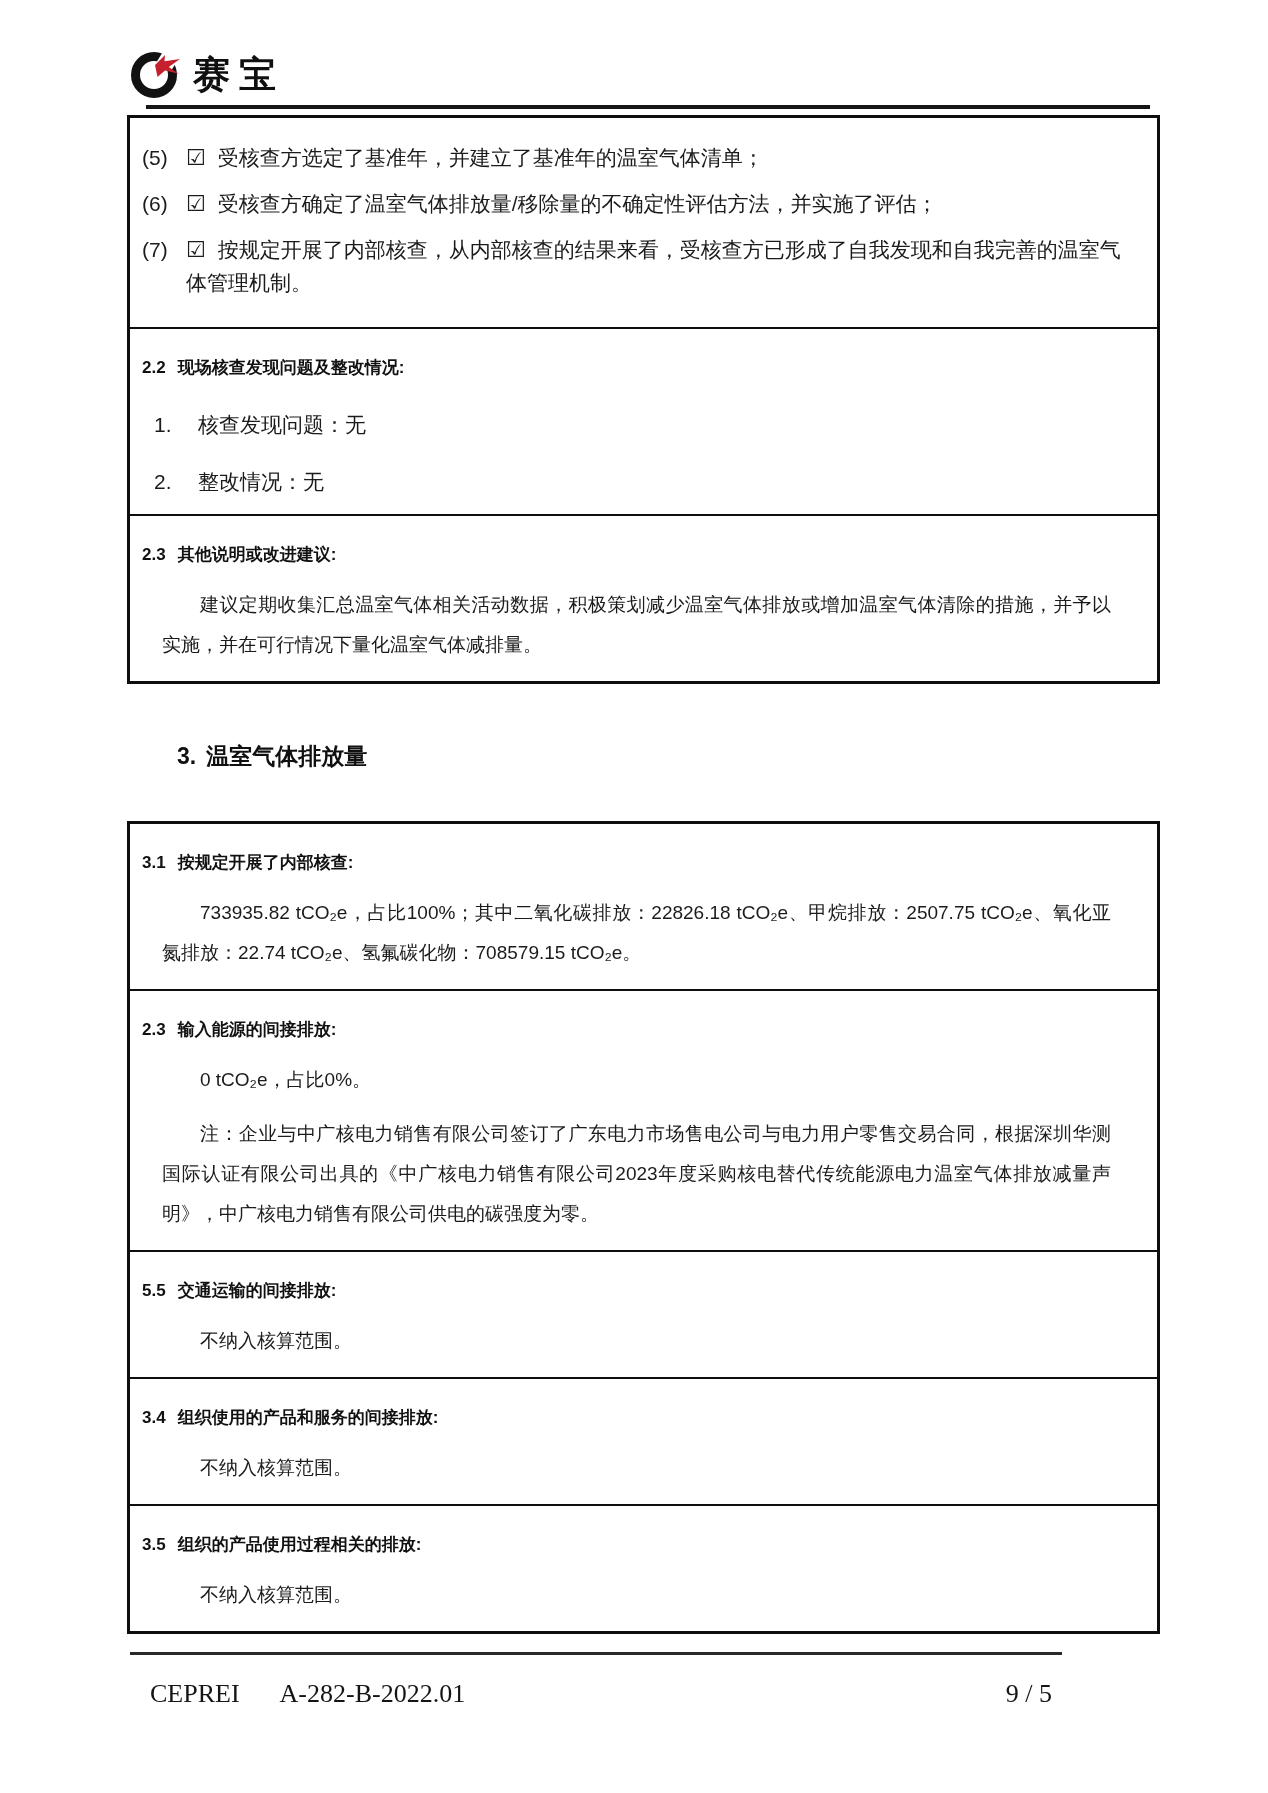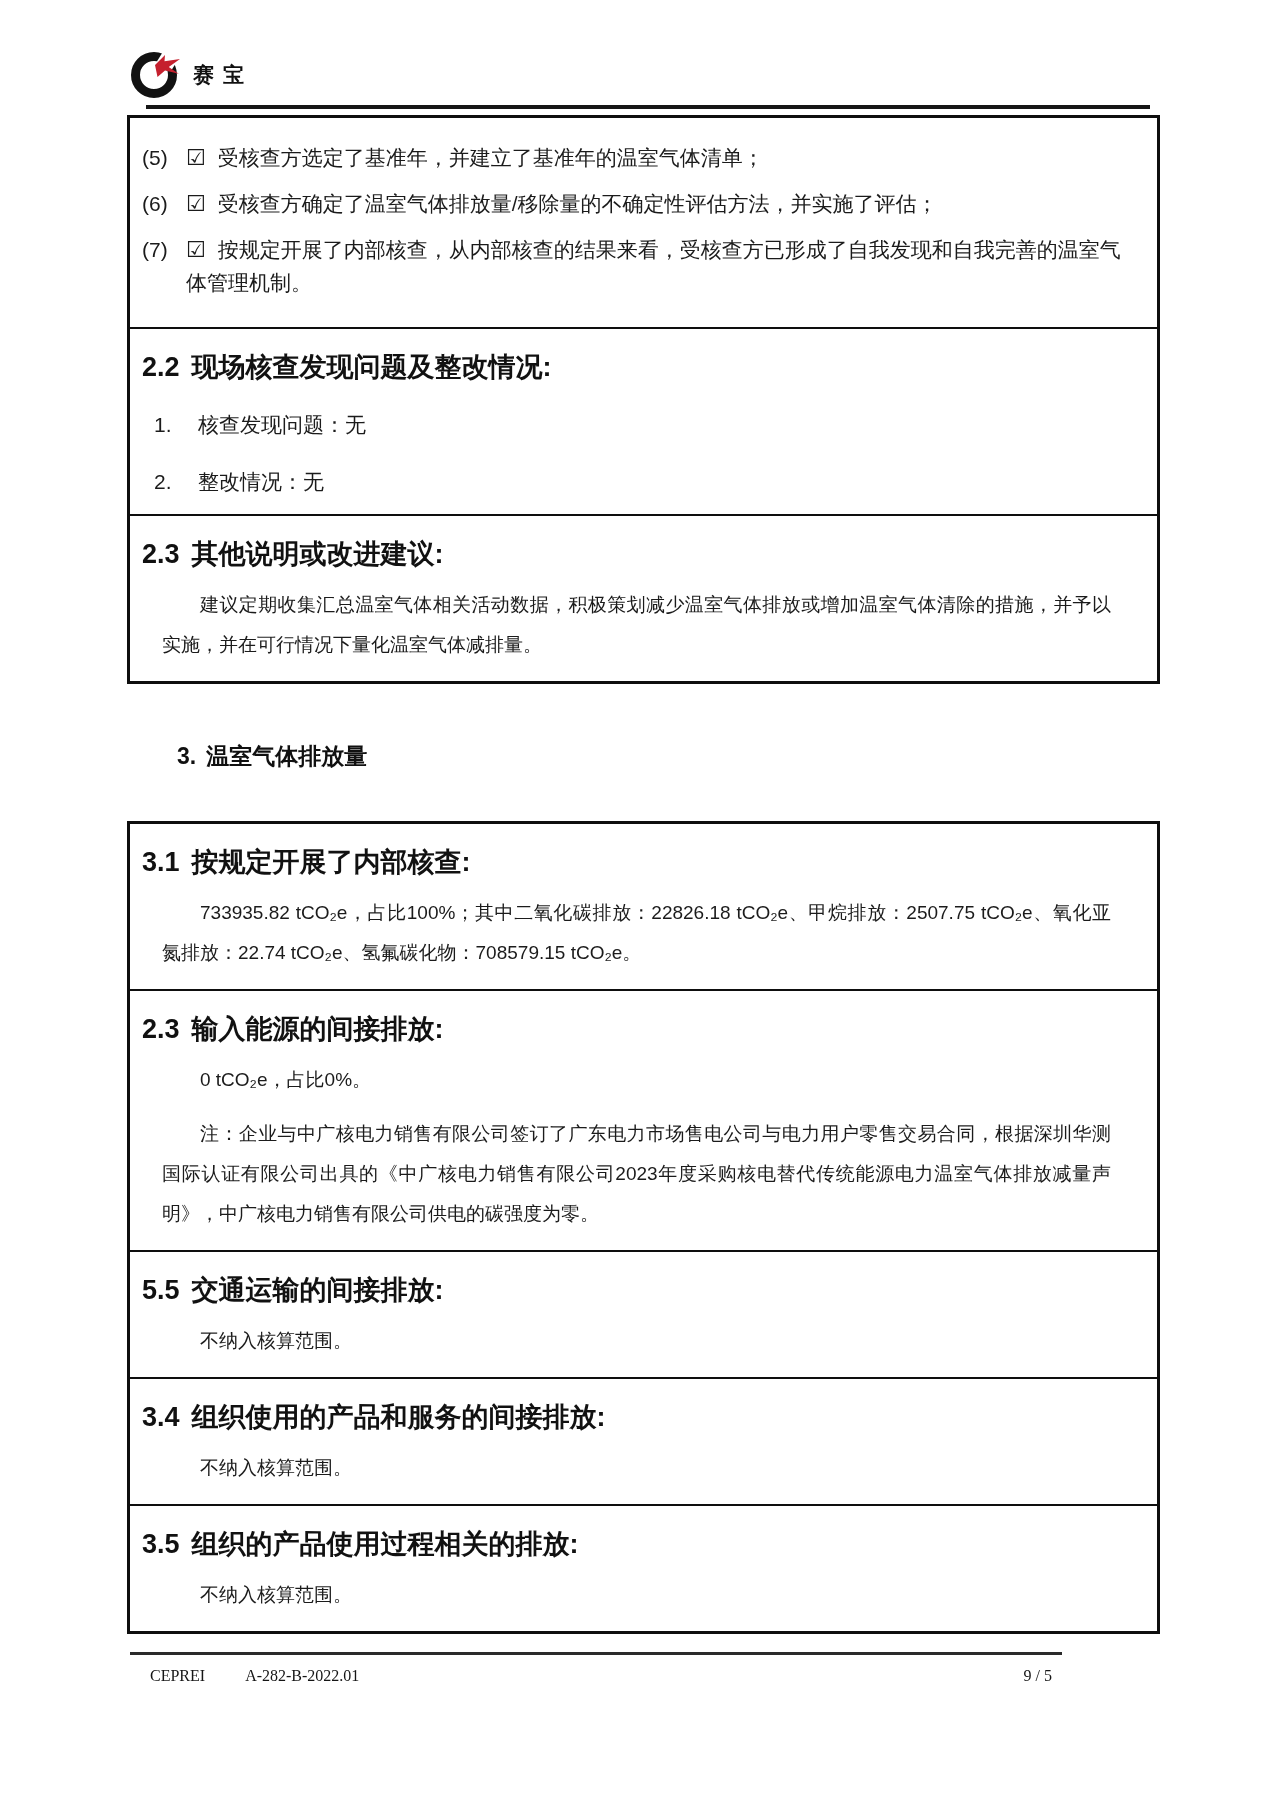--- a/index.html
+++ b/index.html
@@ -12,49 +12,49 @@
     overflow:hidden;
   }
   
   .hdr{padding-top:50px;}
   .logo-row{display:flex;align-items:center;margin-left:131px;height:50px;}
   .logo-mark{width:46px;height:46px;position:relative;margin-right:16px;}
   .logo-ring{position:absolute;inset:0;border-radius:50%;border:9px solid #121212;}
   .logo-gap{position:absolute;width:17px;height:13px;top:2px;right:1px;background:#fff;transform:rotate(32deg);}
   .logo-star{position:absolute;top:3px;right:-3px;width:25px;height:22px;background:#c5202e;
     clip-path:polygon(0% 45%,40% 0%,38% 28%,100% 18%,55% 55%,95% 85%,40% 70%,10% 100%);}
-  .logo-text{font-size:21px;font-weight:700;letter-spacing:9px;color:#101010;}
+  .logo-text{font-size:37px;font-weight:700;letter-spacing:9px;color:#101010;}
   .header-rule{height:4px;background:#161616;margin:5px 118px 0 146px;}
   
   .box{margin:6px 108px 0 127px;border:3px solid #0e0e0e;background:#fff;}
   .box2{margin-top:48px;}
   .box-section{padding:10px 22px 16px 12px;}
   .box-section + .box-section{border-top:2px solid #0e0e0e;}
   
   .check-item{display:flex;font-size:21px;line-height:33px;margin:13px 0 12px 0;}
   .item-num{flex:0 0 44px;}
   .item-body{flex:1;}
   .checkbox-glyph{font-size:22px;margin-right:12px;}
   
-  .sec-title{display:flex;margin:12px 0 0 0;font-size:27px;font-weight:700;line-height:33px;color:#111;}
+  .sec-title{display:flex;margin:12px 0 0 0;font-size:17px;font-weight:700;line-height:33px;color:#111;}
   .sec-num{margin-right:12px;}
   
   .numbered{display:flex;font-size:21px;line-height:33px;margin-top:24px;padding-left:12px;}
   .numbered .n{flex:0 0 44px;}
   
   .para{margin:14px 0 0 0;padding:0 24px 0 20px;font-size:19px;line-height:40px;text-indent:2em;text-align:justify;}
   .para.first{margin-top:14px;}
   
   .chapter{display:flex;margin:56px 0 0 177px;font-size:23px;font-weight:700;line-height:33px;color:#101010;}
   .chapter .sec-num{margin-right:10px;}
   
   .ftr{position:absolute;left:130px;top:1652px;width:932px;}
   .footer-rule{height:3px;background:#2a2a2a;}
-  .footer-row{display:flex;margin-top:12px;padding-left:20px;
-    font-family:"Liberation Serif","DejaVu Serif",serif;font-size:16px;color:#151515;}
+  .footer-row{display:flex;margin-top:24px;padding-left:20px;
+    font-family:"Liberation Serif","DejaVu Serif",serif;font-size:26px;color:#151515;}
   .doc-code{margin-left:40px;}
   .page-num{margin-left:auto;padding-right:10px;}
 </style>
 </head>
 <body>
 
 <div class="page">
 
   <div class="hdr">
     <div class="logo-row">

